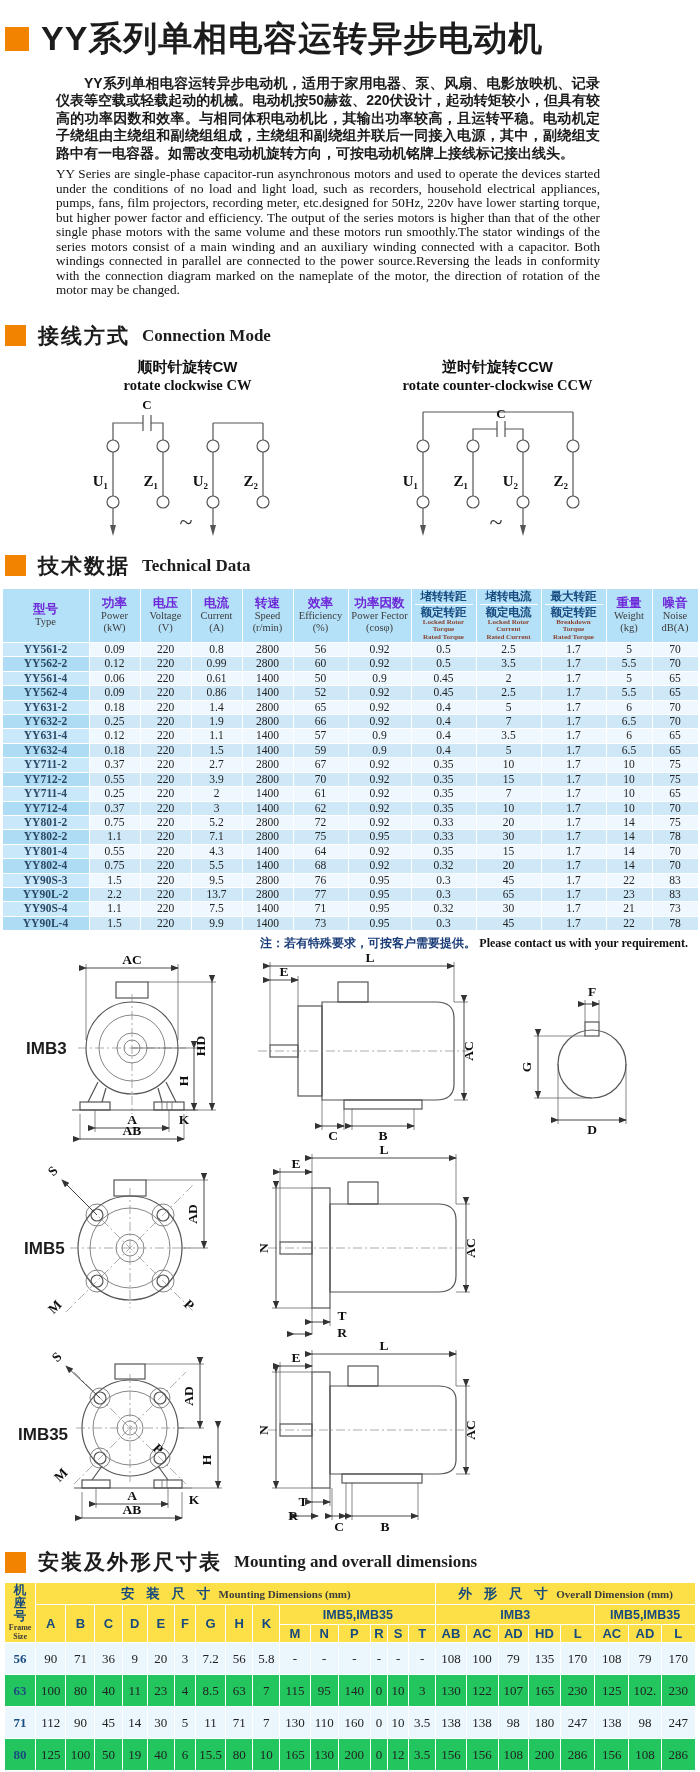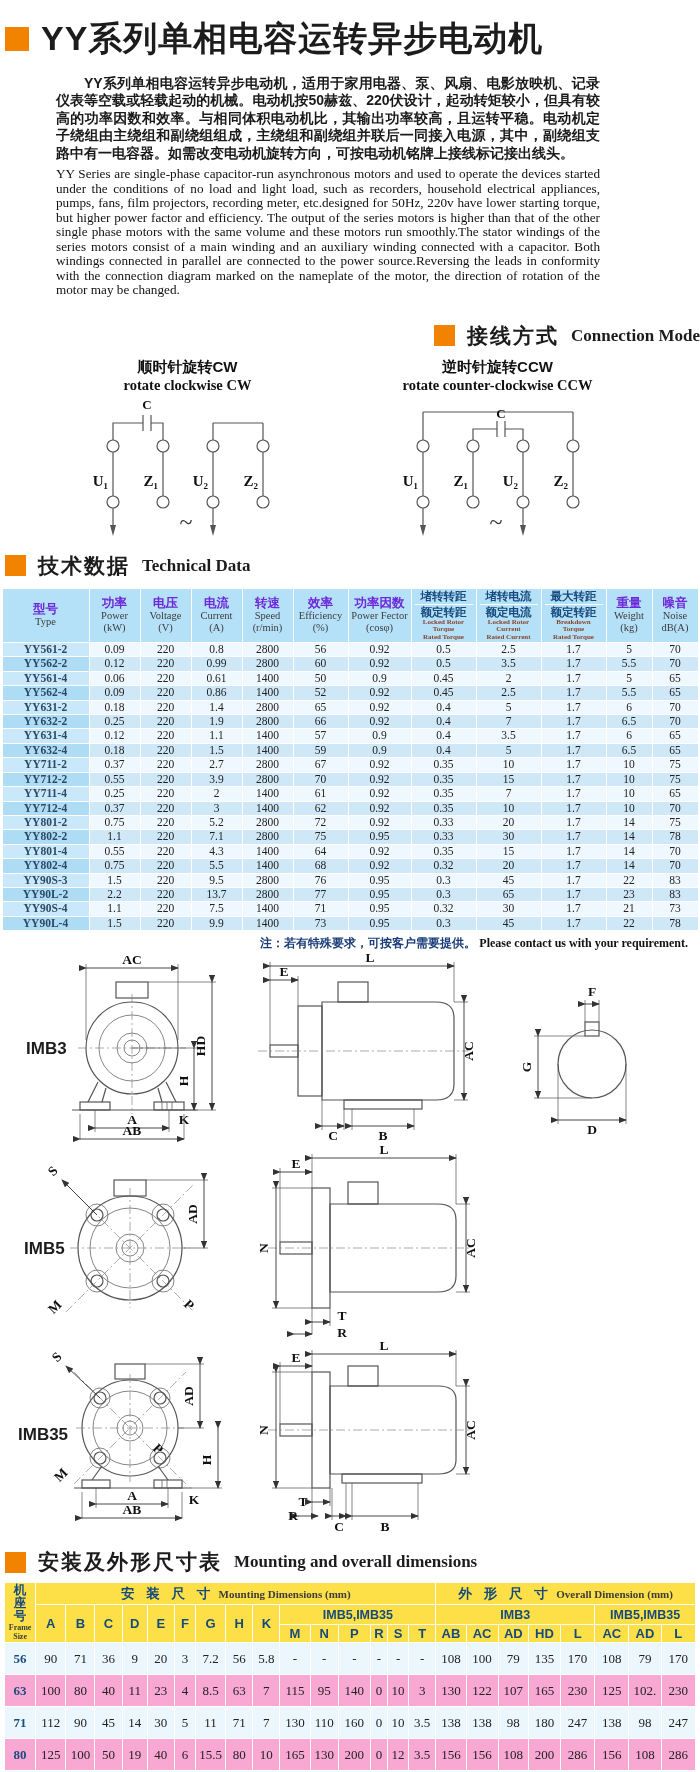--- a/index.html
+++ b/index.html
@@ -66,35 +66,35 @@
   .g-zh { font-size:13.5px; font-weight:bold; color:#164a7e; display:inline; letter-spacing:4px; }
   .g-en { font-size:11px; font-family:"Liberation Serif", serif; color:#3c3c3c; display:inline; font-weight:bold; }
   .lt { font-size:13px; font-weight:bold; color:#164a7e; }
   .gsub { font-size:12.5px; font-weight:bold; color:#164a7e; }
   .frame-zh { width:15px; margin:0 auto; font-size:12.5px; font-weight:bold; color:#164a7e;
               line-height:13px; word-break:break-all; }
   .frame-en { font-size:8px; font-family:"Liberation Serif", serif; color:#3c3c3c; line-height:8.5px; width:28px; margin:1px auto 0; }
   .mount-table td { text-align:center; font-family:"Liberation Serif", serif; font-size:13px;
                     color:#222; height:31px; padding:0; }
   .mount-table tr.odd td { background:#ecf6fd; }
-  .mount-table tr.even td { background:#f9a8d4; }
+  .mount-table tr.even td { background:#22c55e; }
   .mount-table td.framec { background:#b9e2f8; color:#1c4d80; font-weight:bold; }
 </style>
 </head>
 <body>
 
 <div class="sec-head" style="padding-top:16px;">
   <span class="sq big"></span>
   <span class="h1-zh">YY系列单相电容运转异步电动机</span>
 </div>
 
 <p class="para-zh">YY系列单相电容运转异步电动机，适用于家用电器、泵、风扇、电影放映机、记录仪表等空载或轻载起动的机械。电动机按50赫兹、220伏设计，起动转矩较小，但具有较高的功率因数和效率。与相同体积电动机比，其输出功率较高，且运转平稳。电动机定子绕组由主绕组和副绕组组成，主绕组和副绕组并联后一同接入电源，其中，副绕组支路中有一电容器。如需改变电动机旋转方向，可按电动机铭牌上接线标记接出线头。</p>
 <p class="para-en">YY Series are single-phase capacitor-run asynchronous motors and used to operate the devices started under the conditions of no load and light load, such as recorders, household electrical appliances, pumps, fans, film projectors, recording meter, etc.designed for 50Hz, 220v have lower starting torque, but higher power factor and efficiency. The output of the series motors is higher than that of the other single phase motors with the same volume and these motors run smoothly.The stator windings of the series motors consist of a main winding and an auxiliary winding connected with a capacitor. Both windings connected in parallel are connected to the power source.Reversing the leads in conformity with the connection diagram marked on the nameplate of the motor, the direction of rotation of the motor may be changed.</p>
 
-<div class="sec-head" style="margin-top:24px;justify-content:flex-end;">
+<div class="sec-head" style="margin-top:24px;">
   <span class="sq"></span>
   <span class="h2-zh">接线方式</span>
   <span class="h2-en">Connection Mode</span>
 </div>
 
 <div class="conn-row">
   <div class="conn-block">
     <div class="conn-t-zh">顺时针旋转CW</div>
     <div class="conn-t-en">rotate clockwise CW</div>
     <svg class="csvg" width="270" height="142" viewBox="0 0 270 142">

